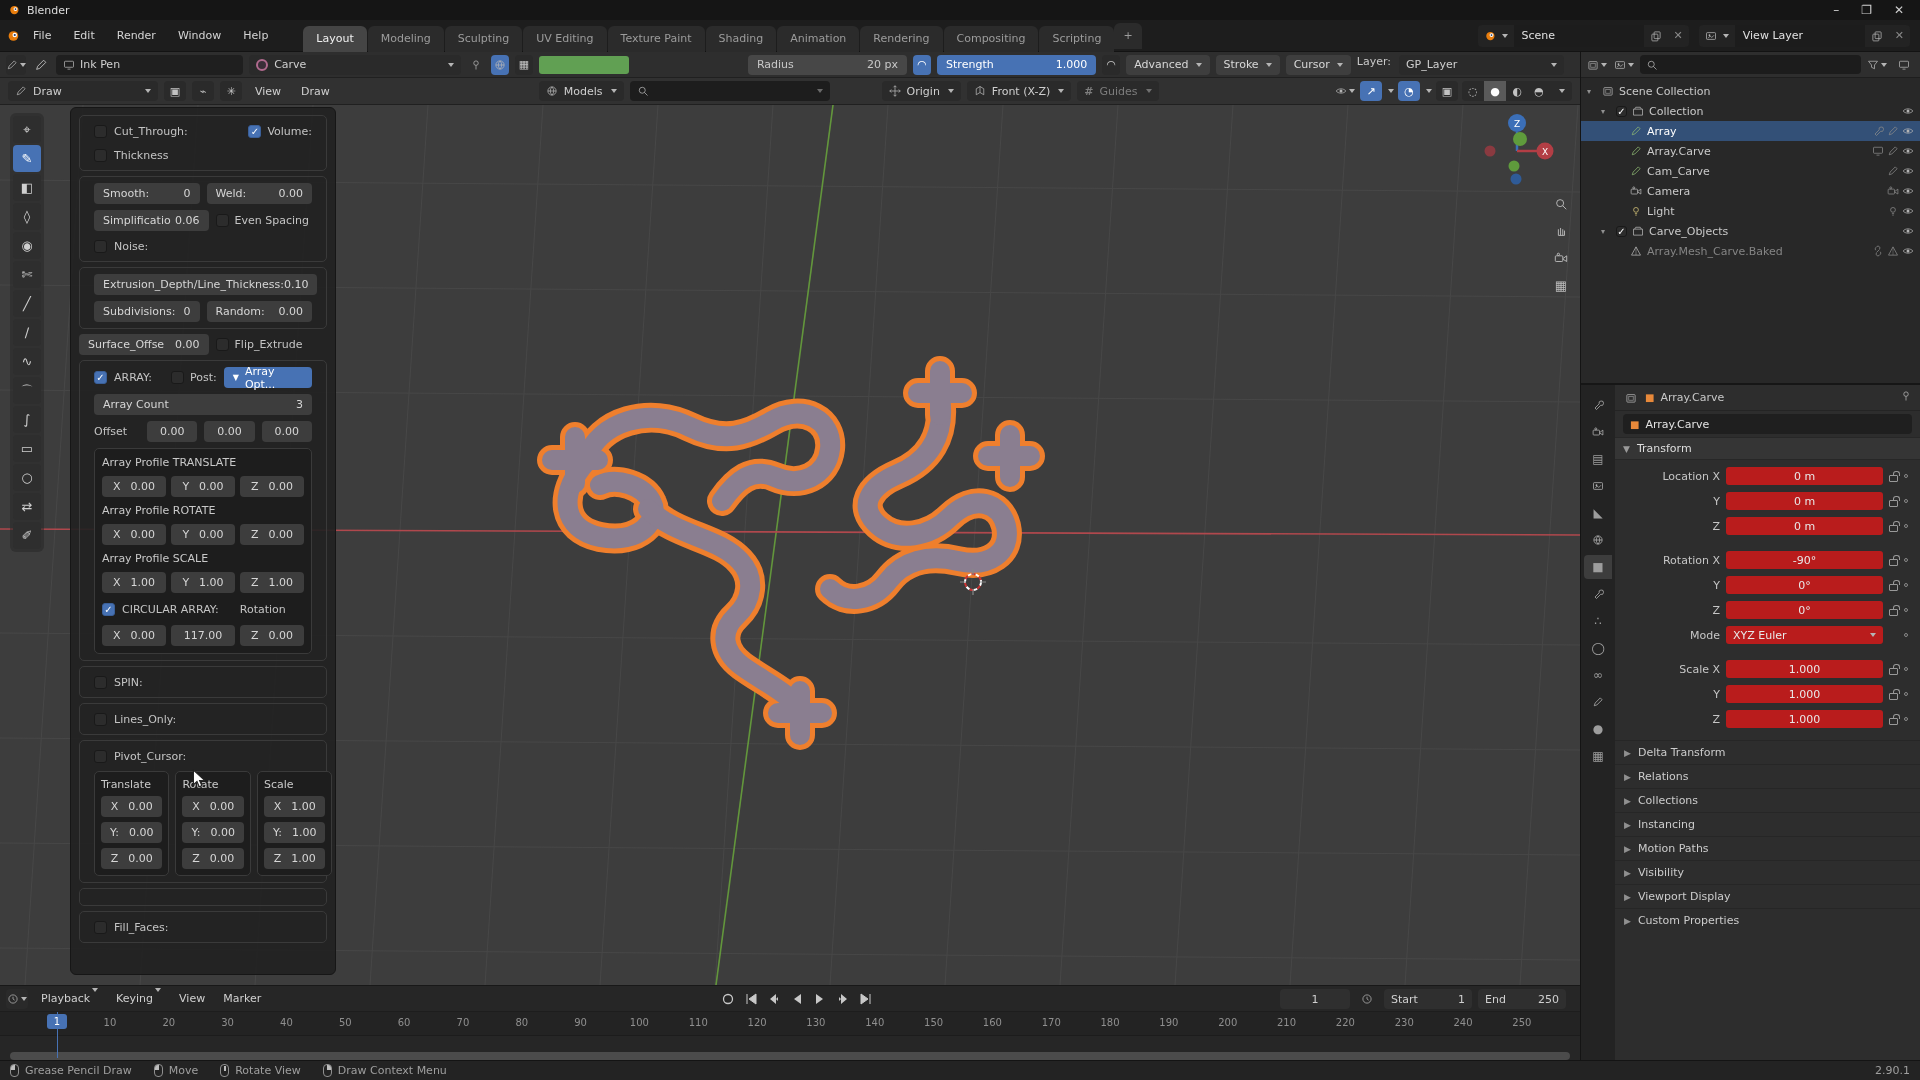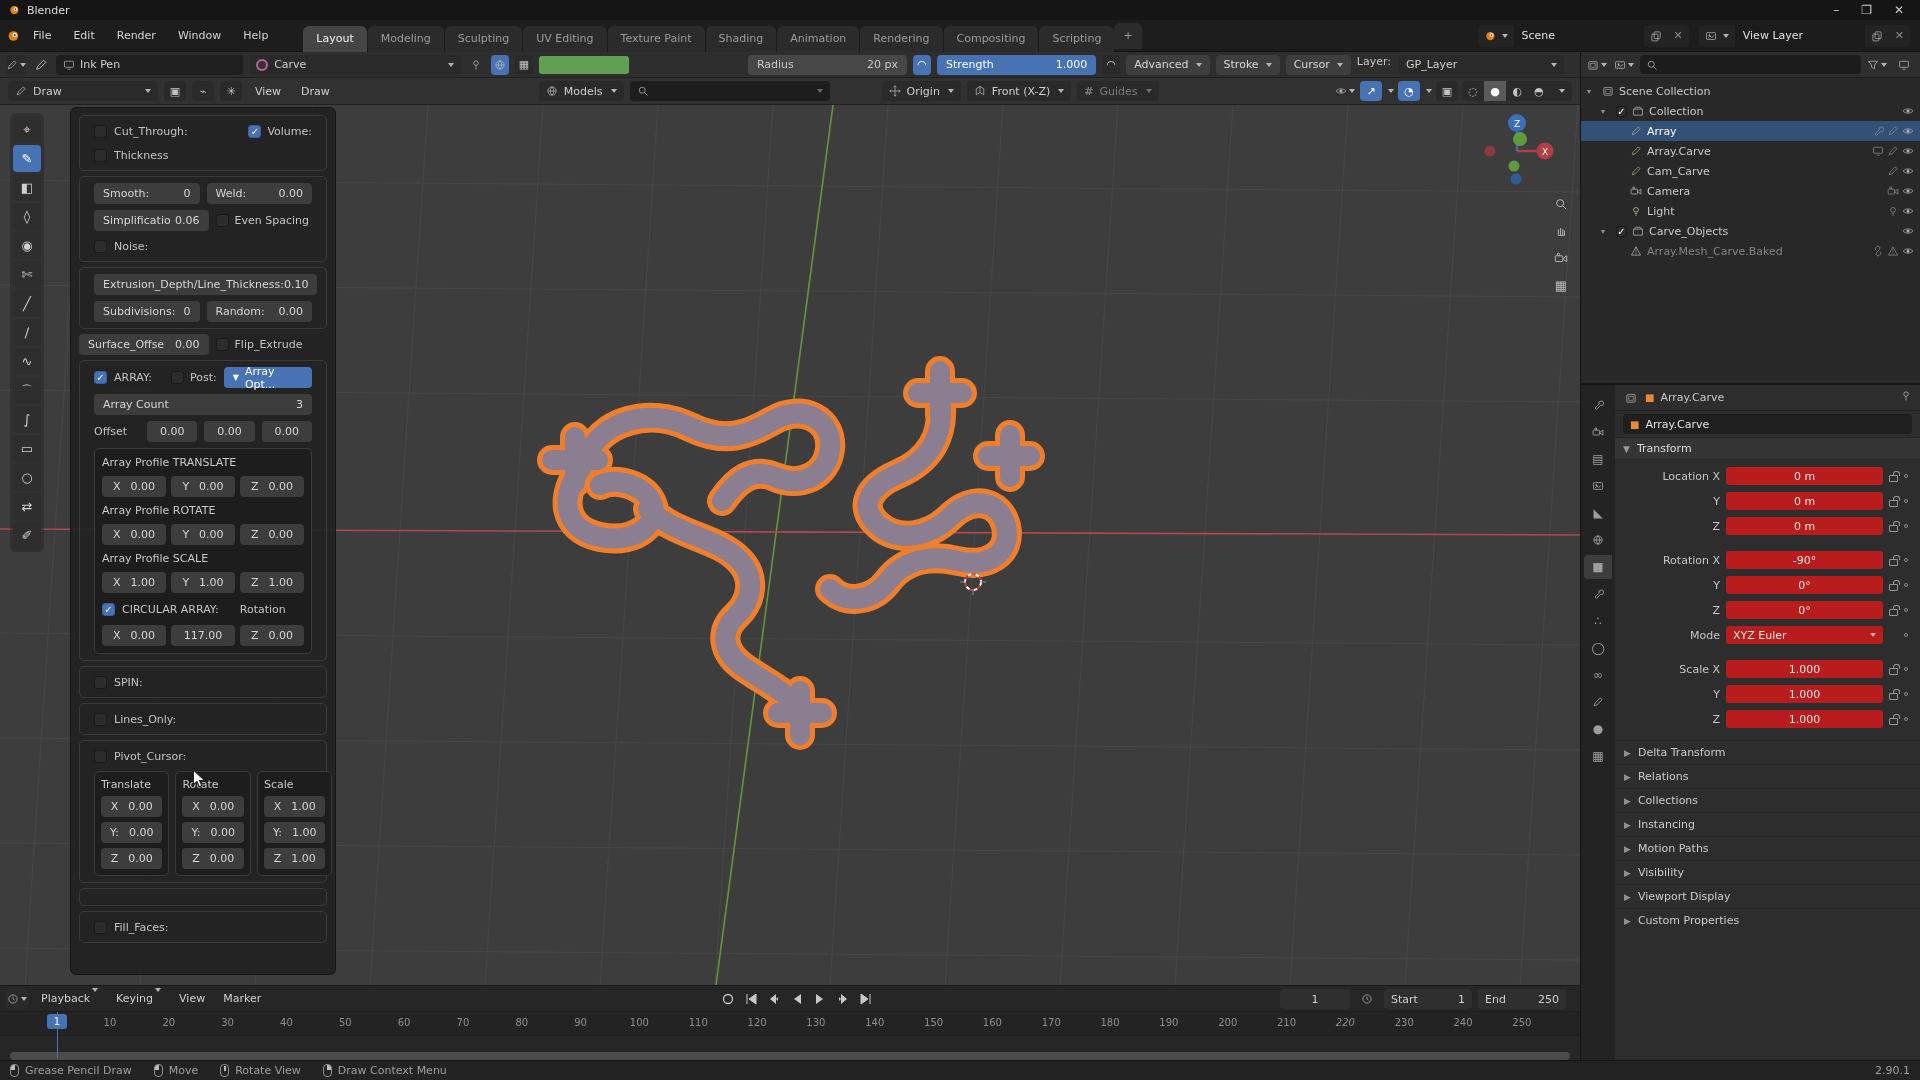--- a/index.html
+++ b/index.html
@@ -923,21 +923,21 @@
         <span class="tick" style="left: 757.077px;">120</span>
         <span class="tick" style="left: 815.907px;">130</span>
         <span class="tick" style="left: 874.737px;">140</span>
         <span class="tick" style="left: 933.567px;">150</span>
         <span class="tick" style="left: 992.397px;">160</span>
         <span class="tick" style="left: 1051.23px;">170</span>
         <span class="tick" style="left: 1110.06px;">180</span>
         <span class="tick" style="left: 1168.89px;">190</span>
         <span class="tick" style="left: 1227.72px;">200</span>
         <span class="tick" style="left: 1286.55px;">210</span>
-        <span class="tick" style="left: 1345.38px; font-style: italic;">220</span>
+        <span class="tick" style="left: 1345.38px;">220</span>
         <span class="tick" style="left: 1404.21px;">230</span>
         <span class="tick" style="left: 1463.04px;">240</span>
         <span class="tick" style="left: 1521.87px;">250</span>
       </div>
     <div class="tl-track"></div>
     <div class="playhead" style="top:26px"></div>
     <div class="ph-badge" style="top:28px">1</div>
     <div class="tl-scroll"></div>
   </div>
 

